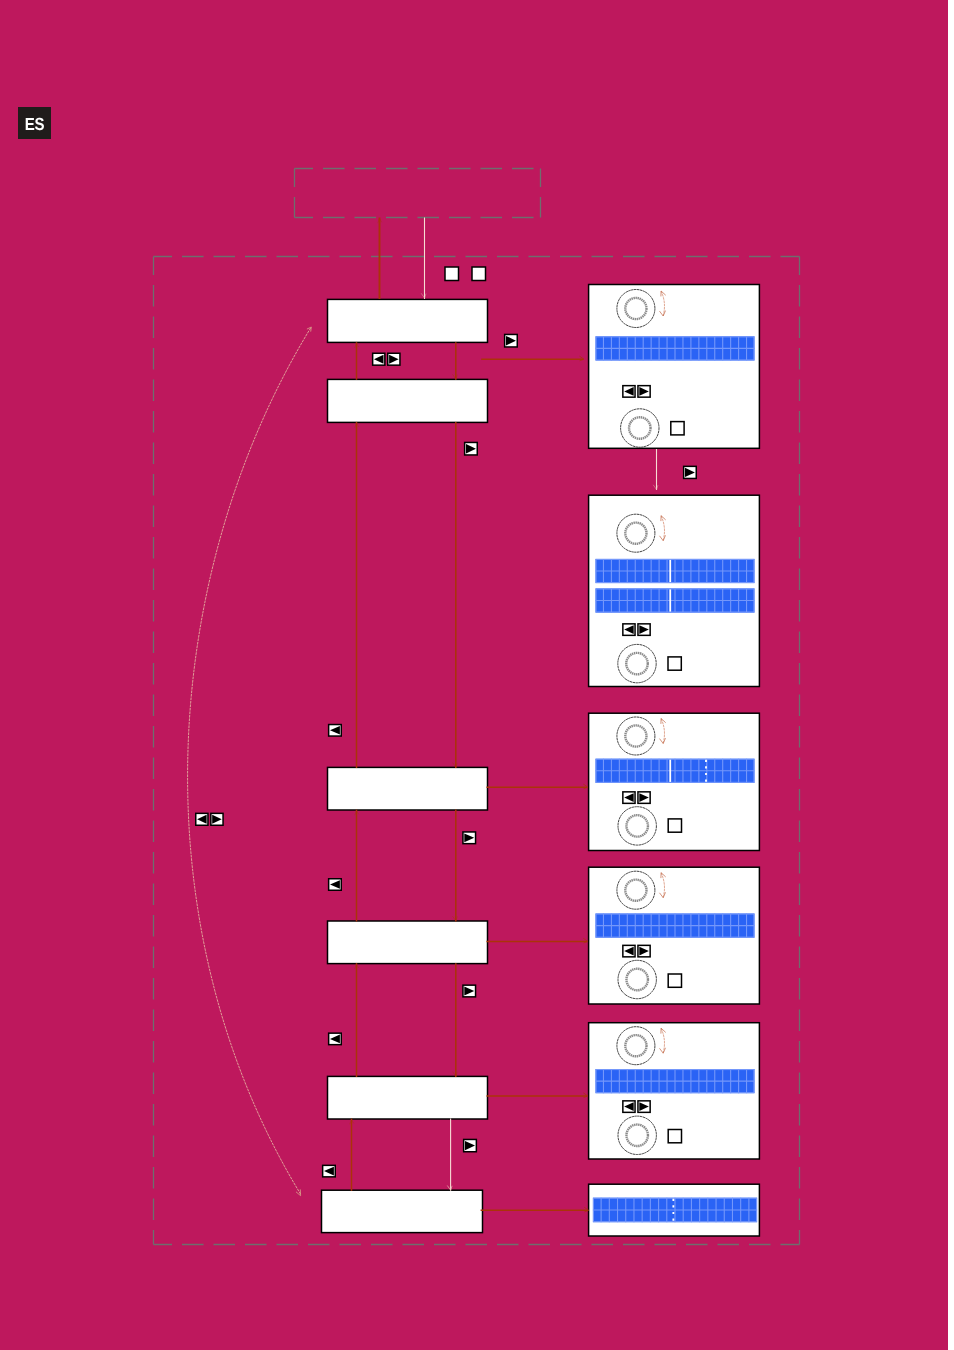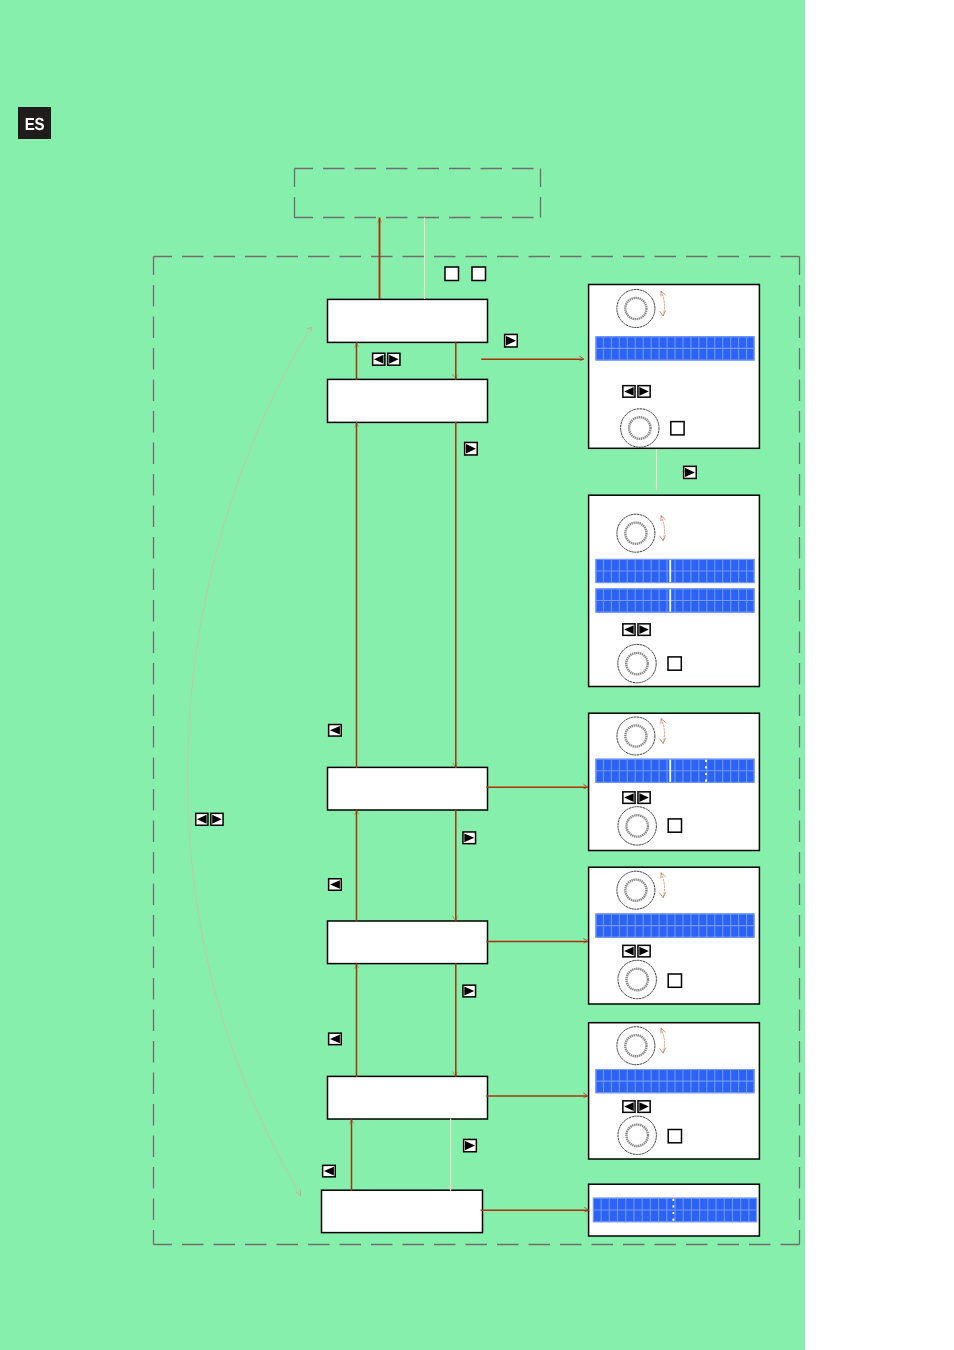--- a/index.html
+++ b/index.html
@@ -1,19 +1,19 @@
 <!DOCTYPE html>
 <html><head>
 <meta charset="utf-8">
 <title>Diagram</title>
 <style>
   html,body{margin:0;padding:0;background:#ffffff;
     -webkit-font-smoothing:antialiased;text-rendering:geometricPrecision;}
   body{width:954px;height:1350px;overflow:hidden;font-family:"Liberation Sans",sans-serif;}
-  #page{position:relative;width:805px;height:1350px;background:#86efac;}
+  #page{position:relative;width:948px;height:1350px;background:#be185d;}
   #lang-badge{position:absolute;left:18px;top:107px;width:33px;height:32px;}
   #lang-badge text{font-family:"Liberation Sans",sans-serif;font-weight:bold;
     font-size:17.5px;letter-spacing:-0.4px;fill:#ffffff;}
   #diagram{position:absolute;left:0;top:0;}
 </style>
 </head>
 <body>
 
 <div id="page">
   <svg id="lang-badge" width="33" height="32" viewBox="0 0 33 32">

